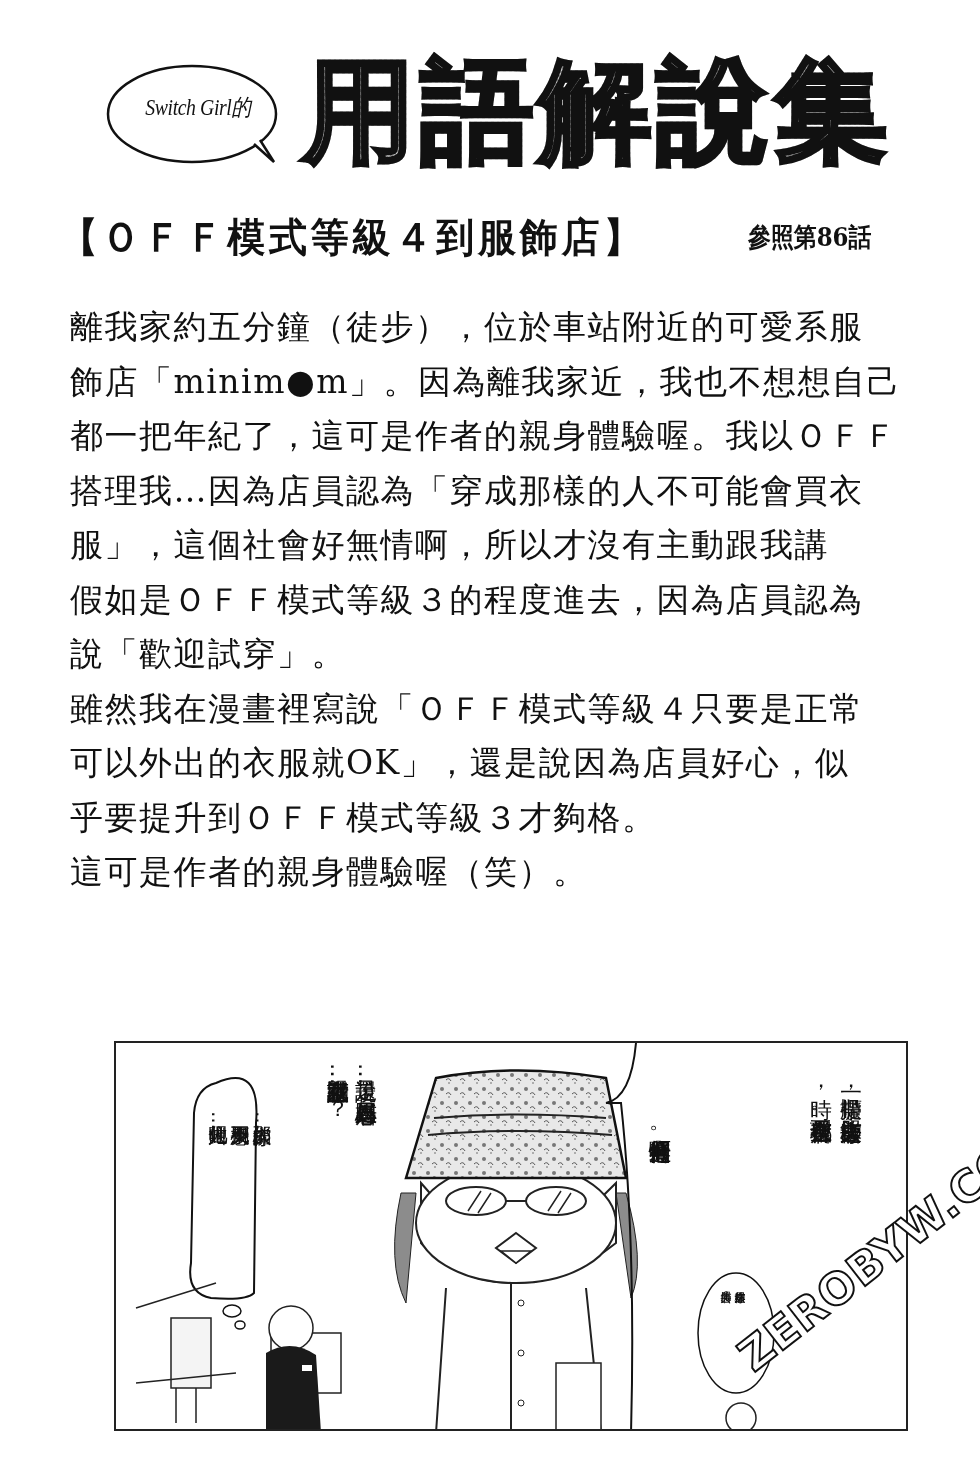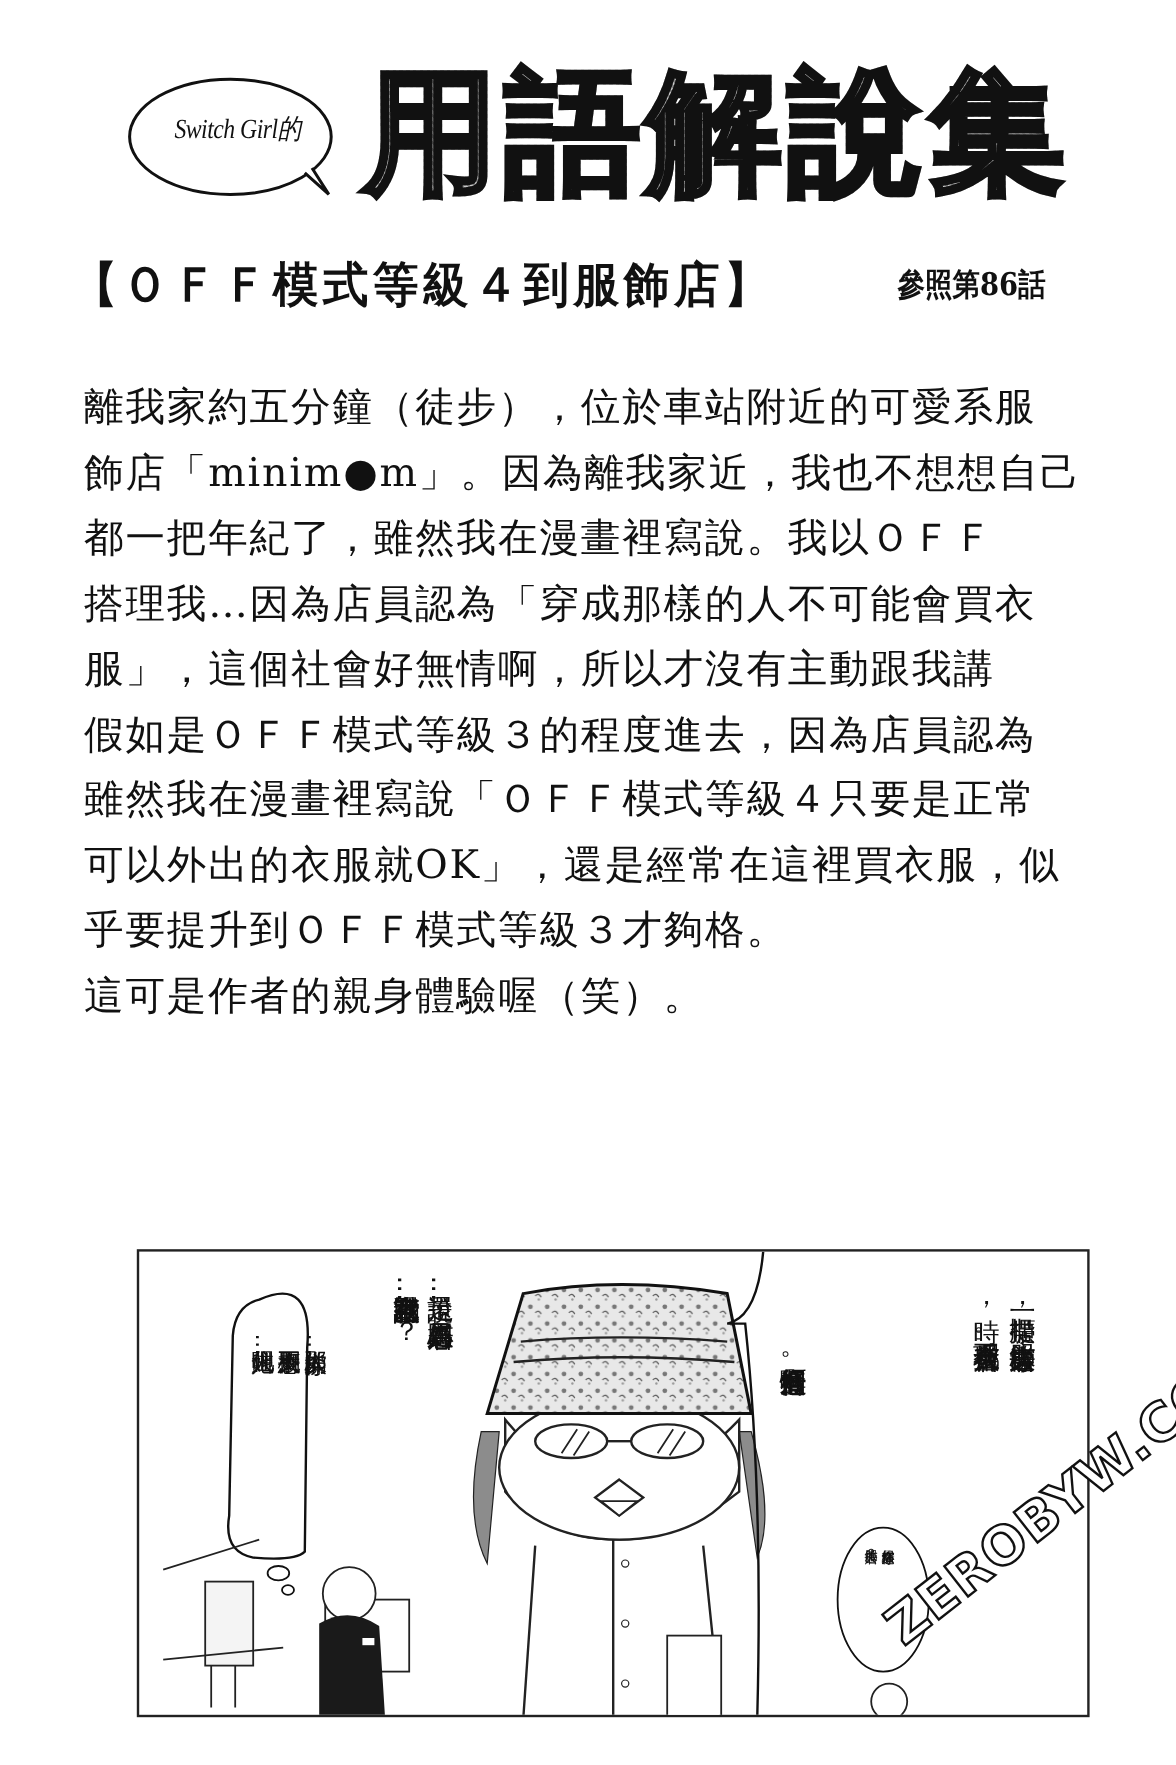--- a/index.html
+++ b/index.html
@@ -6,21 +6,21 @@
   body { width:980px; height:1471px; position:relative; overflow:hidden; font-family:"DejaVu Serif", serif; color:#111; }
   .bubble-wrap { position:absolute; left:104px; top:62px; width:186px; height:108px;font-style:italic; }
   .bubble-wrap svg { position:absolute; left:0; top:0; }
   .bubble-text { position:absolute; left:14px; top:30px; width:160px; text-align:center; font-family:"Liberation Serif", serif; font-size:23px; letter-spacing:-0.5px; transform:scaleX(0.86); transform-origin:center; }
   .big-title { position:absolute; left:303px; top:46px; height:130px; display:flex; gap:6px; }
   .big-title span { display:block; font-family:"DejaVu Sans", sans-serif; font-weight:bold; font-size:112px; line-height:130px; color:#9a9a9a;
     -webkit-text-stroke:4px #111; paint-order:stroke fill;
     background:repeating-linear-gradient(45deg,#8a8a8a 0 2px,#c8c8c8 2px 4px); -webkit-background-clip:text; background-clip:text; -webkit-text-fill-color:transparent; }
   .heading { position:absolute; left:60px; top:210px; font-size:40px; font-weight:bold; letter-spacing:4px; font-family:"DejaVu Serif", serif; white-space:nowrap; transform:scaleX(0.95); transform-origin:left; }
   .ref { position:absolute; left:748px; top:220px; font-size:26px; font-weight:bold; font-family:"DejaVu Serif", serif; transform:scaleX(0.88); transform-origin:left; }
-  .body-text { position:absolute; left:70px; top:312px; width:846px; }
+  .body-text { position:absolute; left:70px; top:300px; width:846px; }
   .body-text p { margin:0; font-size:33px; line-height:54.5px; font-family:"DejaVu Serif", serif; letter-spacing:1.5px; white-space:nowrap; }
   .panel { position:absolute; left:114px; top:1041px; width:794px; height:390px; border:2px solid #222; box-sizing:border-box; overflow:hidden; background:#fff; }
   .vtext { position:absolute; writing-mode:vertical-rl; font-family:"DejaVu Sans", sans-serif; color:#111; white-space:pre; }
   .watermark { position:absolute; left:760px; top:1330px; font-family:"DejaVu Sans", sans-serif; font-weight:bold; font-size:44px; color:#fff; -webkit-text-stroke:2px #111; transform:rotate(-38deg); transform-origin:left bottom; letter-spacing:1px; white-space:nowrap; }
 </style>
 </head>
 <body>
 
 <div class="bubble-wrap">
   <svg width="186" height="108" viewBox="0 0 186 108">
@@ -37,26 +37,27 @@
   <span>說</span>
   <span>集</span>
 </div>
 
 <div class="heading">【ＯＦＦ模式等級４到服飾店】</div>
 <div class="ref">參照第86話</div>
 
 <div class="body-text">
   <p>離我家約五分鐘（徒步），位於車站附近的可愛系服</p>
   <p>飾店「minim●m」。因為離我家近，我也不想想自己</p>
-  <p>都一把年紀了，雖然我在漫畫裡寫說。我以ＯＦＦ</p>
+  <p>都一把年紀了，這可是作者的親身體驗喔。我以ＯＦＦ</p>
   <p>搭理我…因為店員認為「穿成那樣的人不可能會買衣</p>
   <p>服」，這個社會好無情啊，所以才沒有主動跟我講</p>
   <p>假如是ＯＦＦ模式等級３的程度進去，因為店員認為</p>
+  <p>說「歡迎試穿」。</p>
   <p>雖然我在漫畫裡寫說「ＯＦＦ模式等級４只要是正常</p>
-  <p>可以外出的衣服就OK」，還是經常在這裡買衣服，似</p>
+  <p>可以外出的衣服就OK」，還是說因為店員好心，似</p>
   <p>乎要提升到ＯＦＦ模式等級３才夠格。</p>
   <p>這可是作者的親身體驗喔（笑）。</p>
 </div>
 
 <div class="panel">
   <svg width="794" height="390" viewBox="0 0 794 390" style="position:absolute;left:0;top:0">
     <defs>
       <pattern id="floral" width="14" height="14" patternUnits="userSpaceOnUse">
         <rect width="14" height="14" fill="#e8e8e8"></rect>
         <circle cx="4" cy="4" r="2" fill="#777"></circle>

